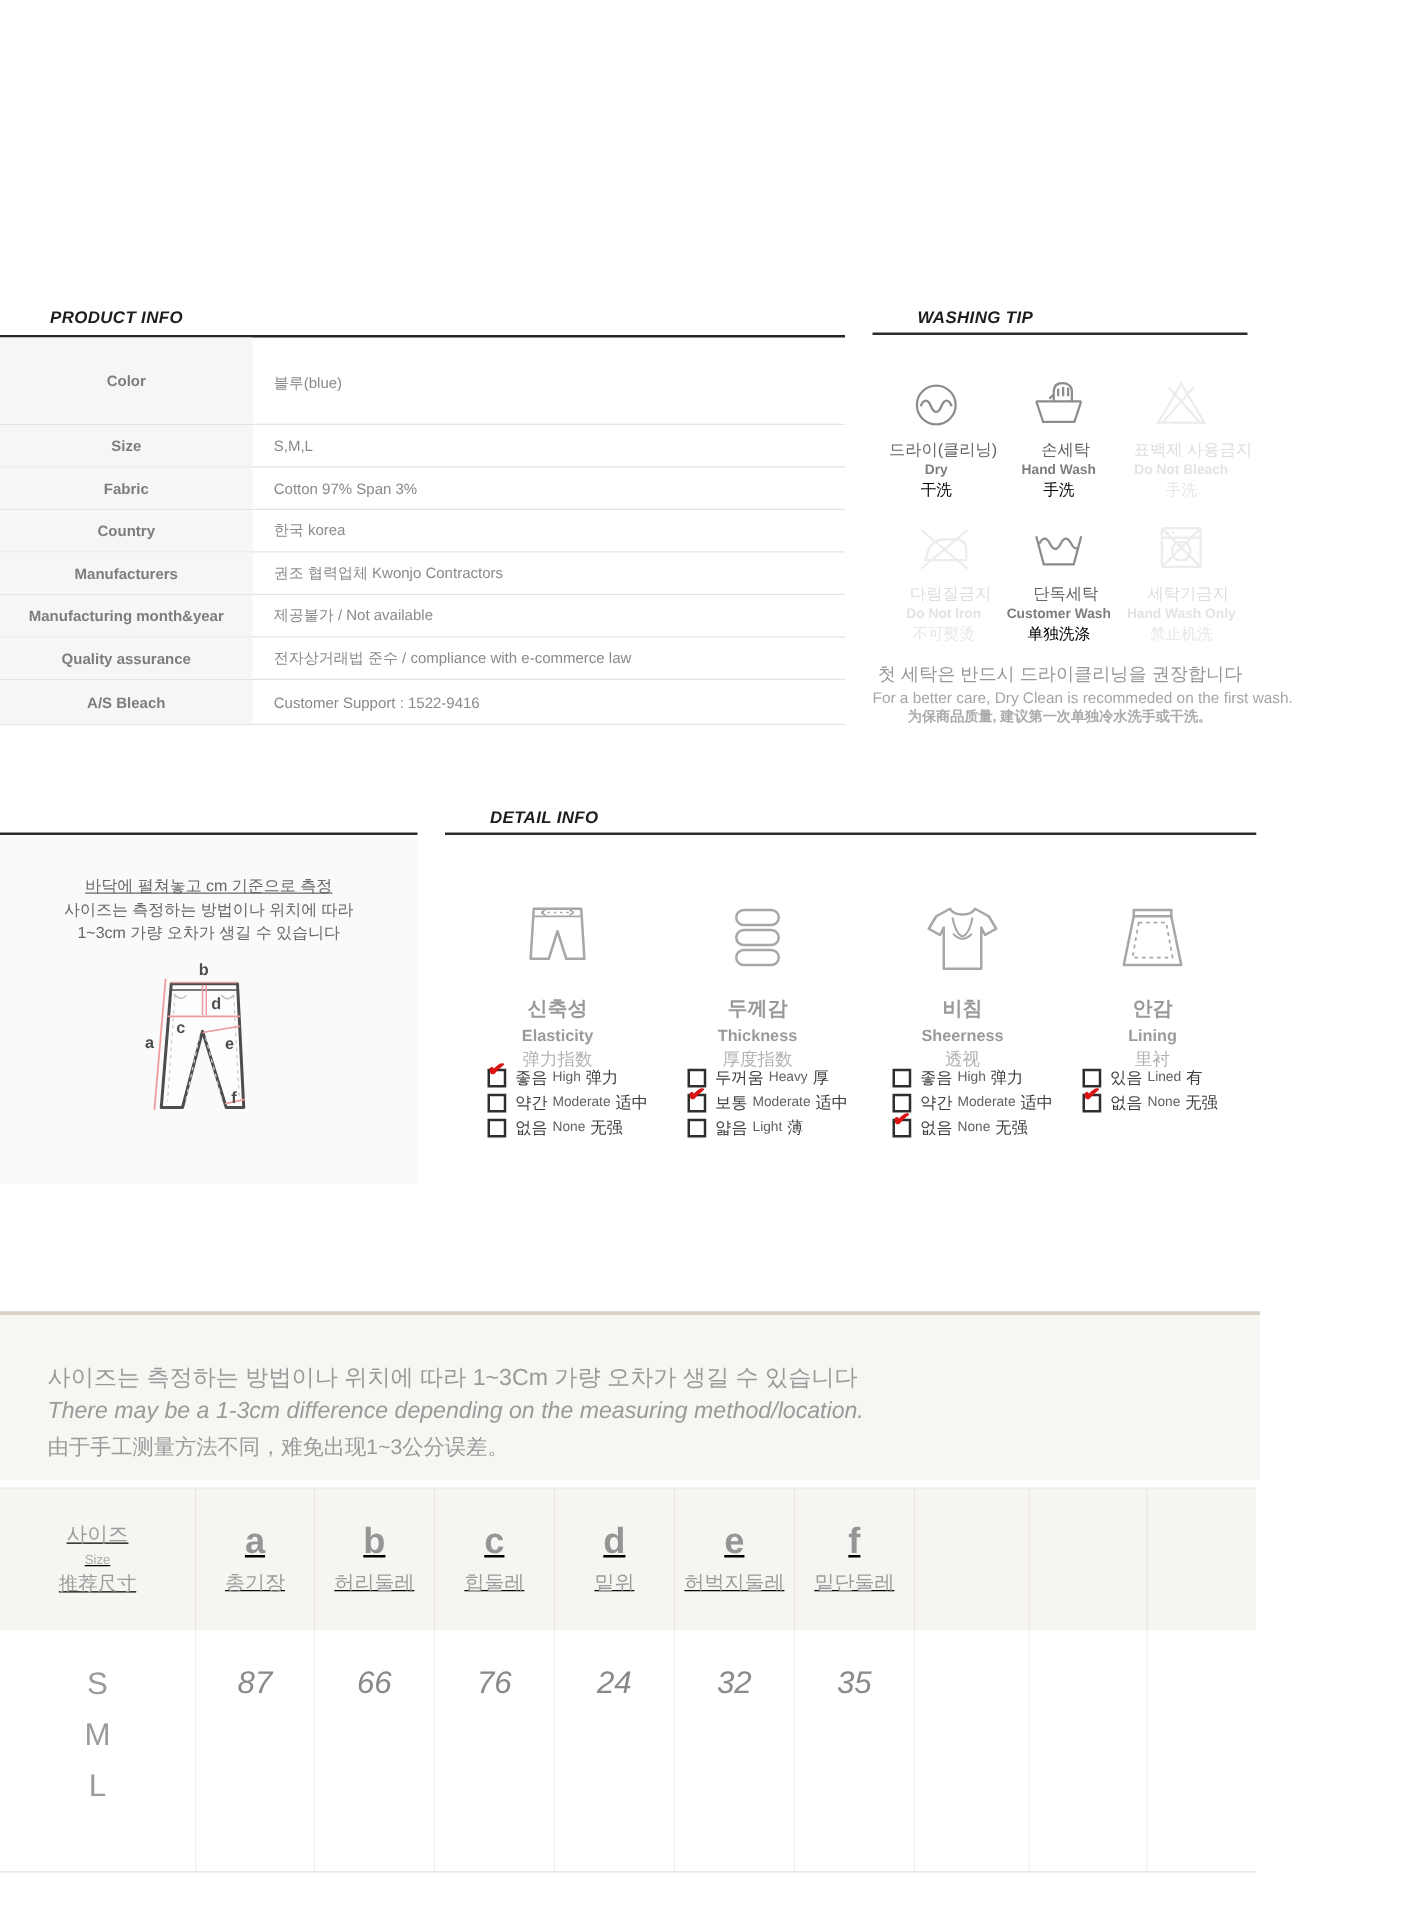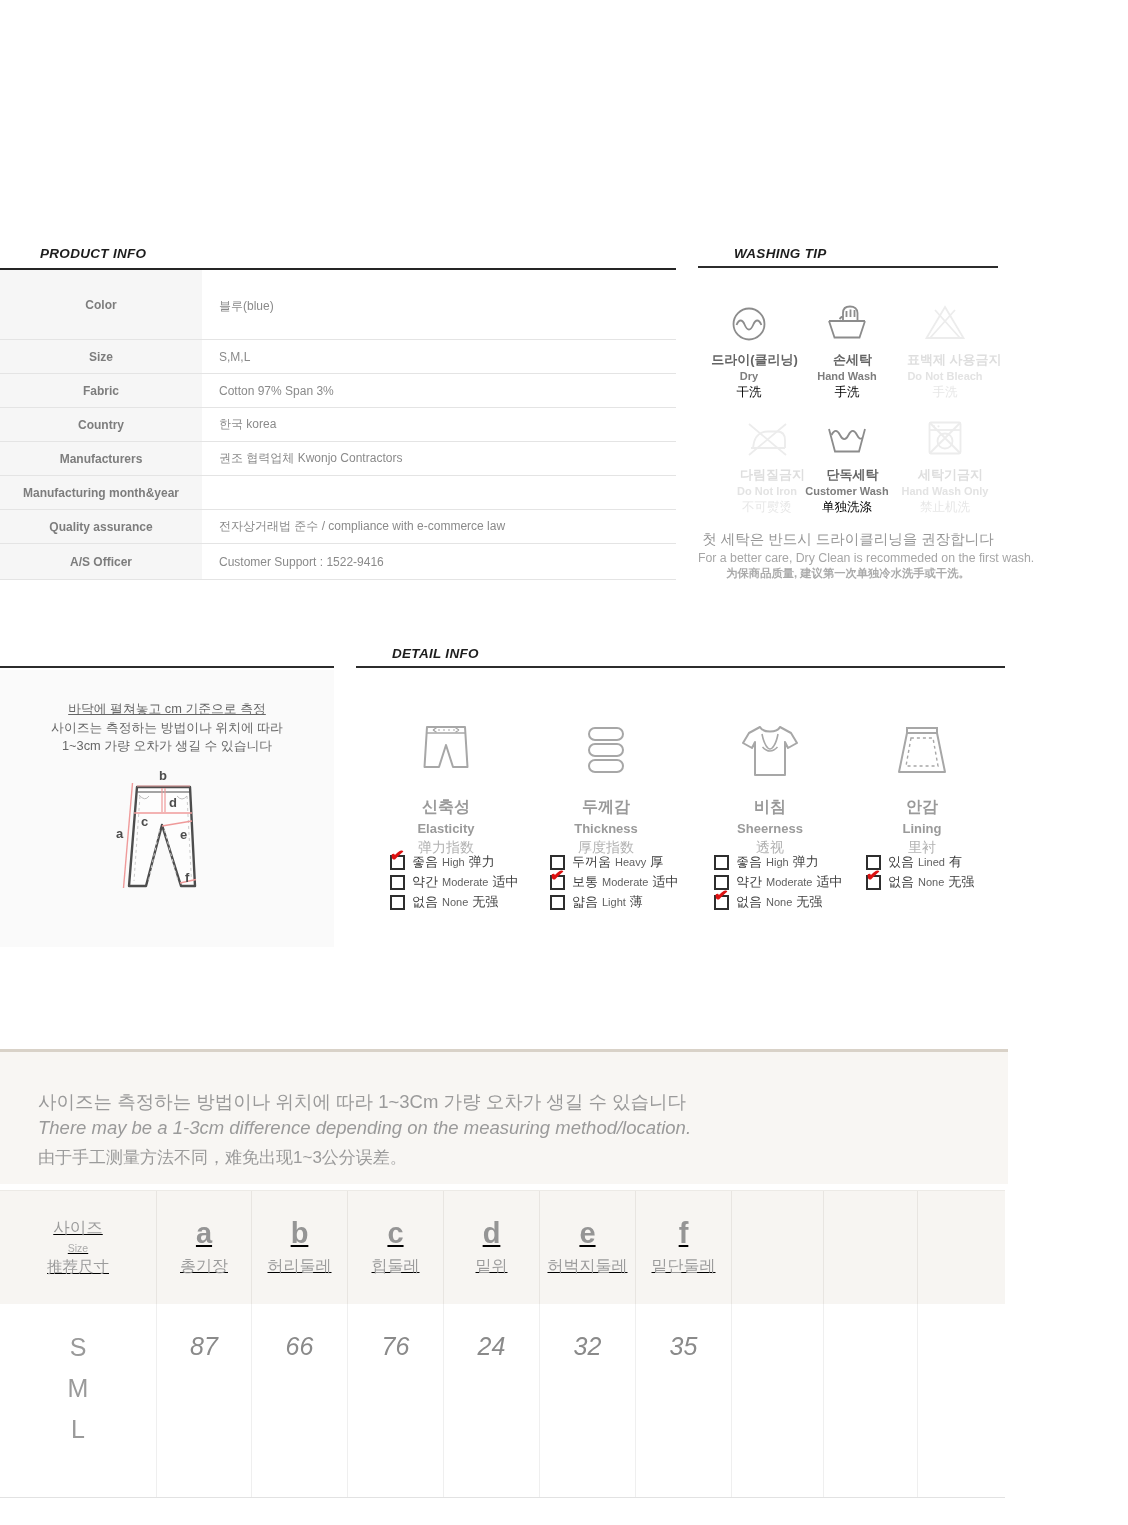--- a/index.html
+++ b/index.html
@@ -15,21 +15,21 @@
   .prow .plabel{width:202px;flex:none;background:#f6f6f6;display:flex;align-items:center;justify-content:center;
         font-weight:700;font-size:12px;color:#7d7d7d;text-align:center;}
   .prow .pvalue{flex:1;display:flex;align-items:center;padding-left:17px;font-size:12px;color:#8a8a8a;}
   .prow.tall{height:69px;} .prow.tall .pvalue{align-items:flex-start;padding-top:28px;}
   .prow.std{height:33px;}
 
   
   .wgrid{left:698px;top:300px;width:300px;}
   .wcell{position:absolute;width:98px;text-align:center;}
   .wcell svg{display:block;margin:0 auto;}
-  .wkr{font-size:13px;font-weight:700;color:#646464;margin-top:5px;white-space:nowrap;margin-left:11px;}
+  .wkr{font-size:13px;font-weight:400;color:#646464;margin-top:5px;white-space:nowrap;margin-left:11px;}
   .wen{font-size:11px;font-weight:700;color:#7d7d7d;margin-top:1px;}
   .wzh{font-size:12.5px;color:#000000;margin-top:2px;}
   .wcell.active{color:#8c8c8c;}
   .wcell.inactive{color:#ececec;}
   .wcell.inactive .wkr{color:#dedede;}
   .wcell.inactive .wen{color:#e3e3e3;}
   .wcell.inactive .wzh{color:#e7e7e7;}
   .wnote-kr{left:698px;top:530px;width:300px;text-align:center;font-size:14.5px;color:#979797;white-space:nowrap;}
   .wnote-en{left:698px;top:551px;width:300px;text-align:center;font-size:12.3px;color:#a6a6a6;white-space:nowrap;}
   .wnote-zh{left:698px;top:566px;width:300px;text-align:center;font-size:11.3px;font-weight:700;color:#ababab;white-space:nowrap;}
@@ -100,27 +100,28 @@
     <div class="prow std">
       <div class="plabel">Country</div>
       <div class="pvalue">한국 korea</div>
     </div>
     <div class="prow std">
       <div class="plabel">Manufacturers</div>
       <div class="pvalue">권조 협력업체 Kwonjo Contractors</div>
     </div>
     <div class="prow std">
       <div class="plabel">Manufacturing month&amp;year</div>
+      <div class="pvalue">제공불가 / Not available</div>
     </div>
     <div class="prow std">
       <div class="plabel">Quality assurance</div>
       <div class="pvalue">전자상거래법 준수 / compliance with e-commerce law</div>
     </div>
     <div class="prow std" style="height:35px;">
-      <div class="plabel">A/S Officer</div>
+      <div class="plabel">A/S Bleach</div>
       <div class="pvalue">Customer Support : 1522-9416</div>
     </div>
   </div>
 
   <div class="abs sec-title" style="left:698px;top:246px;">WASHING TIP</div>
   <div class="abs rule" style="left:698px;top:266px;width:300px;"></div>
 
   <div class="abs wgrid">
 
     <div class="wcell active" style="left:2px;top:0;">
@@ -150,21 +151,21 @@
         <svg width="46" height="46" viewBox="0 0 46 46" fill="none" stroke="currentColor" stroke-width="1.8">
           <path d="M23 7 L41.5 38 H4.5 Z"></path>
           <path d="M13 10 L38 38 M33 10 L8 38"></path>
         </svg>
       </span>
       <div class="wkr">표백제 사용금지</div>
       <div class="wen">Do Not Bleach</div>
       <div class="wzh">手洗</div>
     </div>
 
-    <div class="wcell inactive" style="left:20px;top:115px;">
+    <div class="wcell inactive" style="left:8px;top:115px;">
       <span>
         <svg width="46" height="46" viewBox="0 0 46 46" fill="none" stroke="currentColor" stroke-width="1.8">
           <path d="M7 33 H41 M9 33 c1-11 6-16.5 15-16.5 h9 c5.5 0 8 3.5 8 8.5 v8"></path>
           <path d="M5 9 L42 40 M42 9 L5 40"></path>
         </svg>
       </span>
       <div class="wkr">다림질금지</div>
       <div class="wen">Do Not Iron</div>
       <div class="wzh">不可熨烫</div>
     </div>

